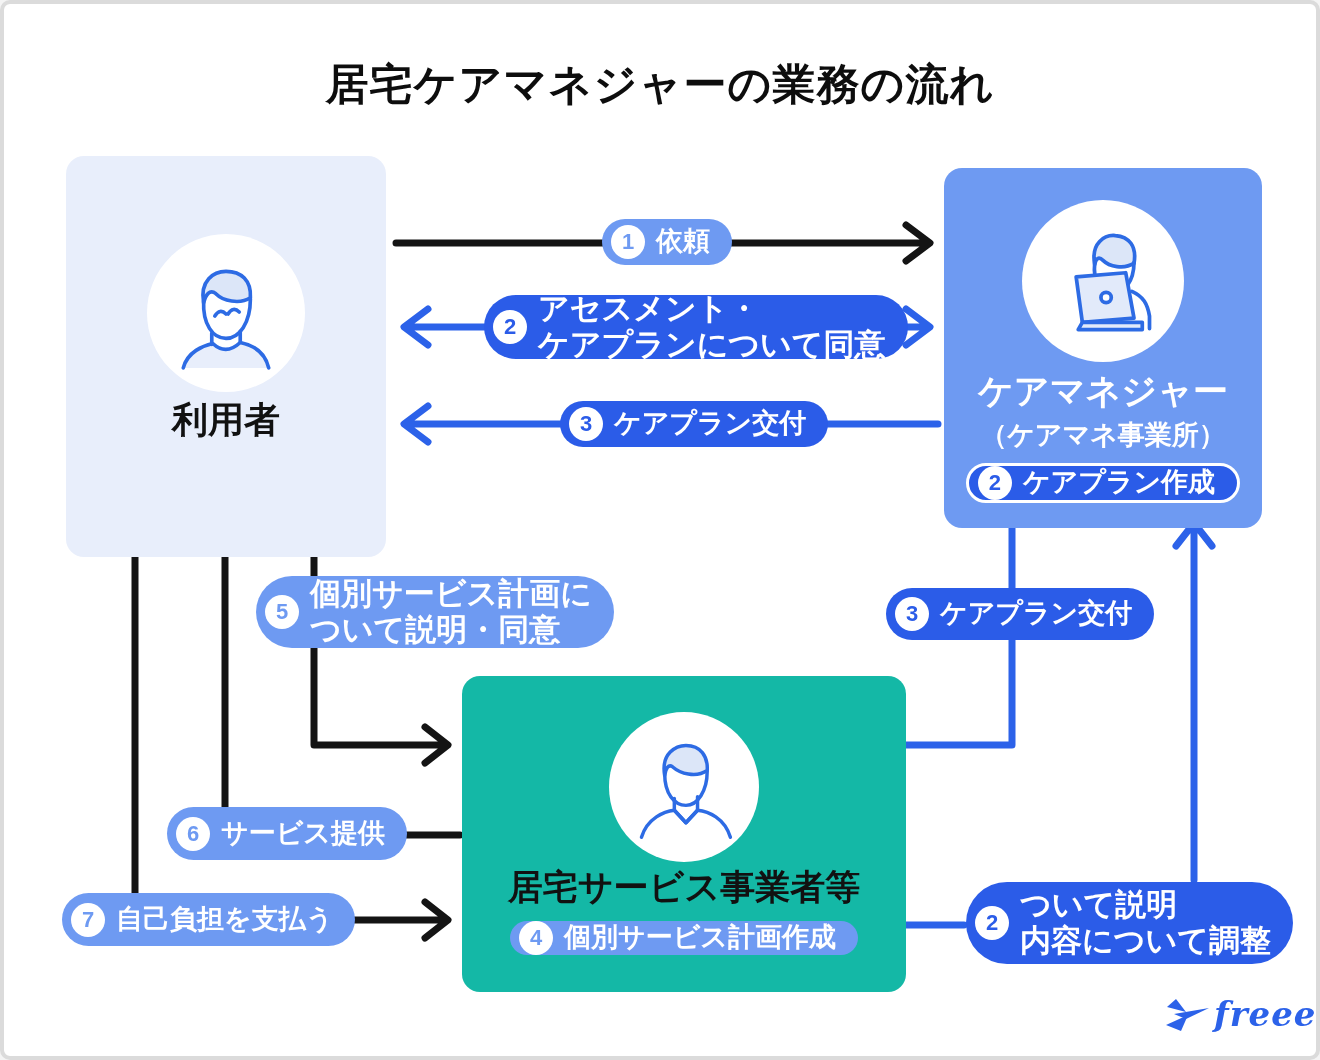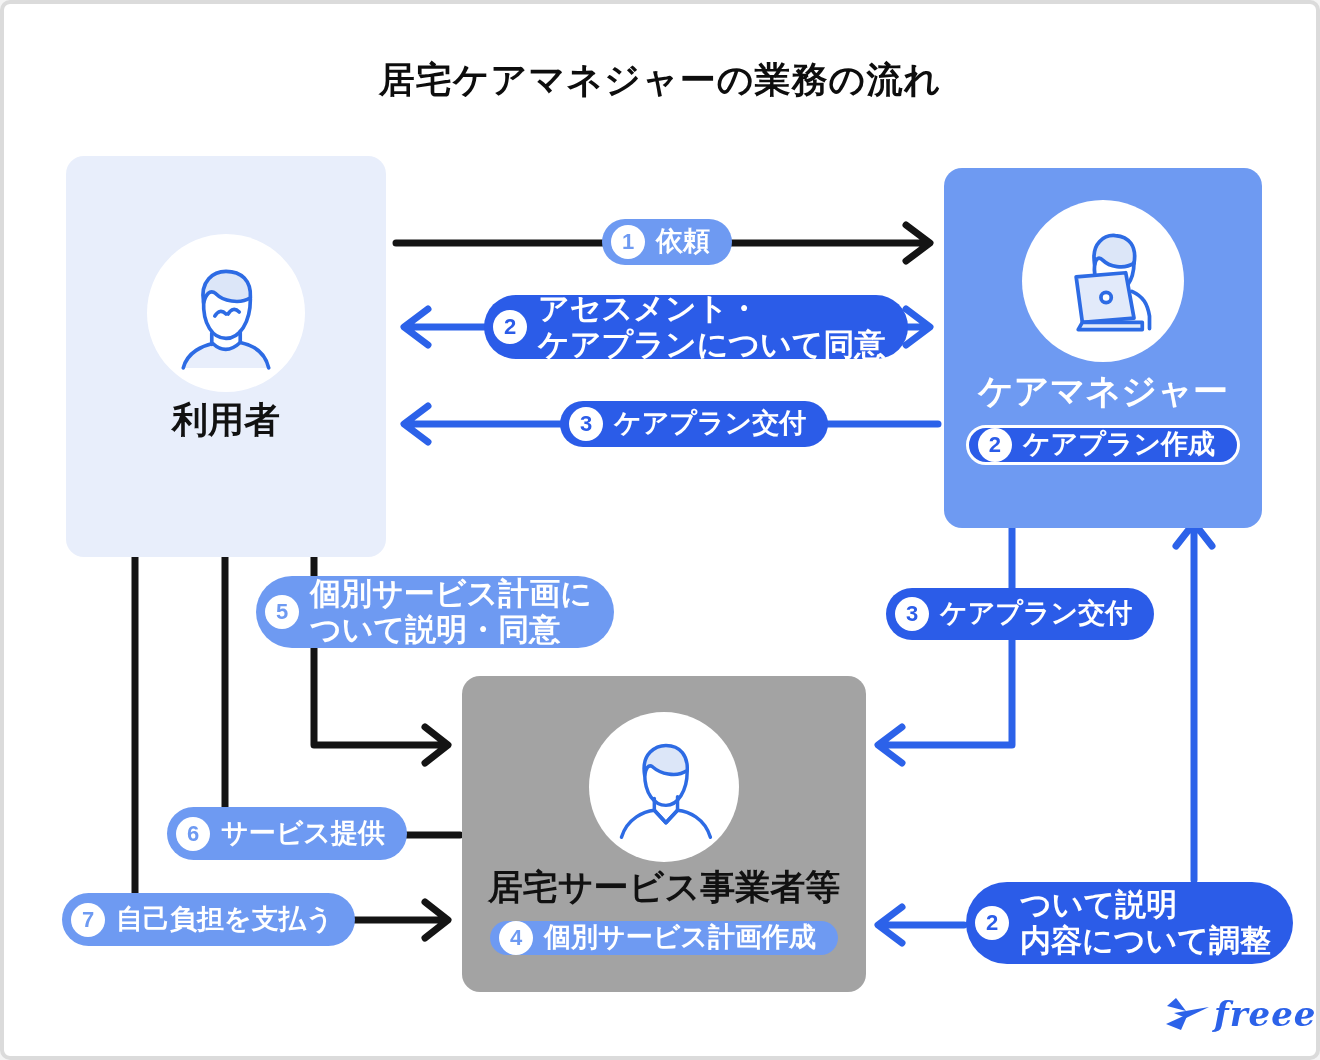--- a/index.html
+++ b/index.html
@@ -3,31 +3,31 @@
 <meta charset="utf-8">
 <style>
   html,body{margin:0;padding:0;background:#f4f4f4;}
   .canvas{
     position:relative;width:1320px;height:1060px;box-sizing:border-box;
     background:#ffffff;border:4px solid #dbdbdb;border-radius:10px;overflow:hidden;
     font-family:"Liberation Sans","DejaVu Sans",sans-serif;
   }
   .title{
     position:absolute;top:52px;left:0;width:100%;text-align:center;
-    font-size:36px;font-weight:800;color:#0d0d0d;letter-spacing:1px;z-index:4;
+    font-size:43px;font-weight:800;color:#0d0d0d;letter-spacing:1px;z-index:4;
   }
   svg.lines{position:absolute;left:0;top:0;z-index:1;}
   svg.lines path{fill:none;stroke-width:7;stroke-linecap:round;stroke-linejoin:round;}
   svg.lines path.black{stroke:#141414;}
   svg.lines path.blue{stroke:#2c62e9;}
 
   .node{position:absolute;z-index:2;border-radius:18px;display:flex;flex-direction:column;align-items:center;}
   .node-user{left:62px;top:152px;width:320px;height:401px;background:#e8eefb;}
   .node-cm{left:940px;top:164px;width:318px;height:360px;background:#6e9af2;}
-  .node-sp{left:458px;top:672px;width:404px;height:316px;background:#a3a3a3;}
+  .node-sp{left:458px;top:672px;width:444px;height:316px;background:#14b8a6;}
   .avatar{border-radius:50%;background:#ffffff;display:flex;align-items:center;justify-content:center;}
   .node-user .avatar{width:158px;height:158px;margin-top:78px;}
   .node-cm .avatar{width:162px;height:162px;margin-top:32px;}
   .node-sp .avatar{width:150px;height:150px;margin-top:36px;}
   .node-label{font-size:36px;font-weight:800;color:#111;margin-top:4px;white-space:nowrap;}
   .node-cm .node-label{color:#ffffff;font-size:35px;margin-top:6px;}
   .node-sublabel{font-size:27px;font-weight:700;color:#ffffff;margin-top:2px;white-space:nowrap;}
   .node-sp .node-label{font-size:35px;margin-top:2px;}
 
   .pill{
@@ -41,21 +41,21 @@
     display:flex;align-items:center;justify-content:center;
     font-size:22px;font-weight:800;
   }
   .pill.light .num{color:#6e9af2;}
   .pill.dark .num{color:#2b5ce8;}
   .pill .txt{color:#ffffff;font-weight:700;font-size:27px;line-height:1.15;}
   .pill.twoline .txt{font-size:31px;}
   .pill.badge{position:static;margin-top:10px;}
   .pill.bordered{border:3px solid #ffffff;}
 
-  .logo{position:absolute;left:1160px;top:990px;z-index:4;display:flex;align-items:flex-start;gap:4px;}
+  .logo{position:absolute;left:1160px;top:990px;z-index:4;display:flex;align-items:center;gap:4px;}
   .logo .word{
     font-family:"DejaVu Serif","Liberation Serif",serif;font-style:italic;font-weight:700;
     font-size:34px;color:#2c62e9;letter-spacing:1px;
   }
 </style>
 </head>
 <body>
 
 <div class="canvas">
 
@@ -103,20 +103,21 @@
           <path d="M52,44 C48,23 62,15 72,16 C85,17 93,26 90,43 C80,49 66,46 60,40 C56,36 53,38 52,44 Z" fill="#dce6f8"></path>
           <path d="M52,42 C50,62 58,73 69,73 C80,73 90,60 90,42"></path>
           <path d="M88,70 C99,75 103,82 105,94 L105,106"></path>
           <path d="M34,56 L82,52 L90,96 L40,100 Z" fill="#e2eafa"></path>
           <circle cx="63" cy="76" r="5" fill="#ffffff"></circle>
           <path d="M40,100 L98,100 L98,107 L36,107 Z" fill="#e2eafa"></path>
         </g>
       </svg>
     </div>
     <div class="node-label">ケアマネジャー</div>
+    <div class="node-sublabel">（ケアマネ事業所）</div>
     <div class="pill dark badge bordered">
       <span class="num">2</span>
       <span class="txt">ケアプラン作成</span>
     </div>
   </div>
 
   <div class="node node-sp">
     <div class="avatar">
       <svg width="116" height="116" viewBox="0 0 120 120">
         <g fill="none" stroke="#2d6be4" stroke-width="3.6" stroke-linecap="round" stroke-linejoin="round">

